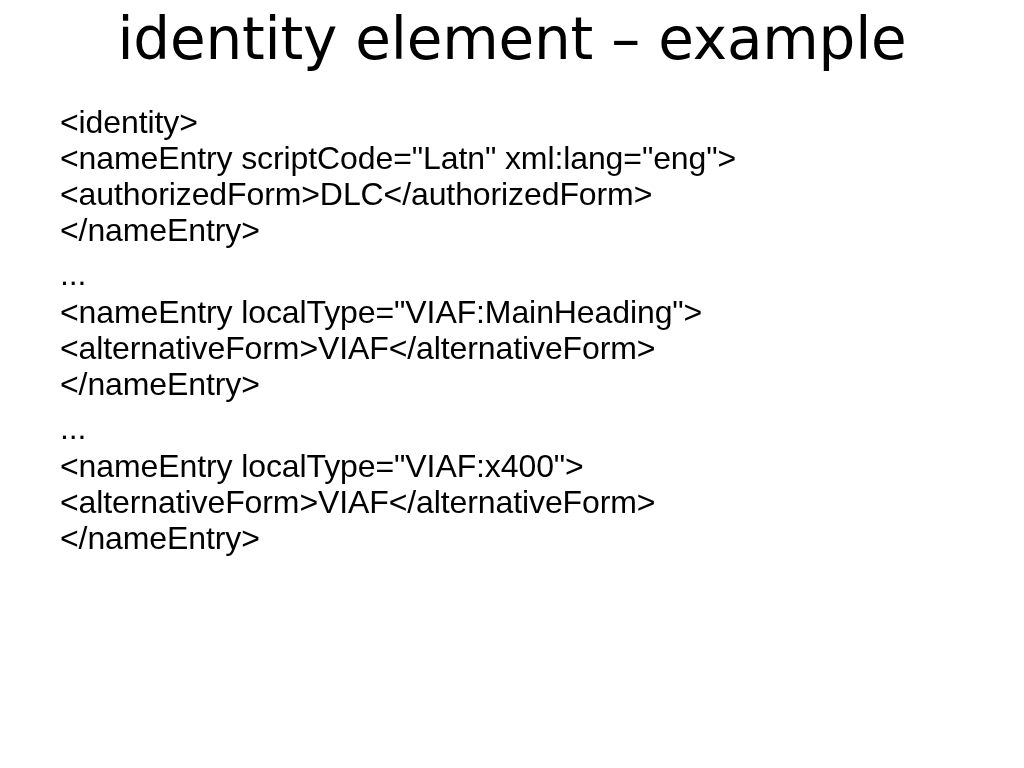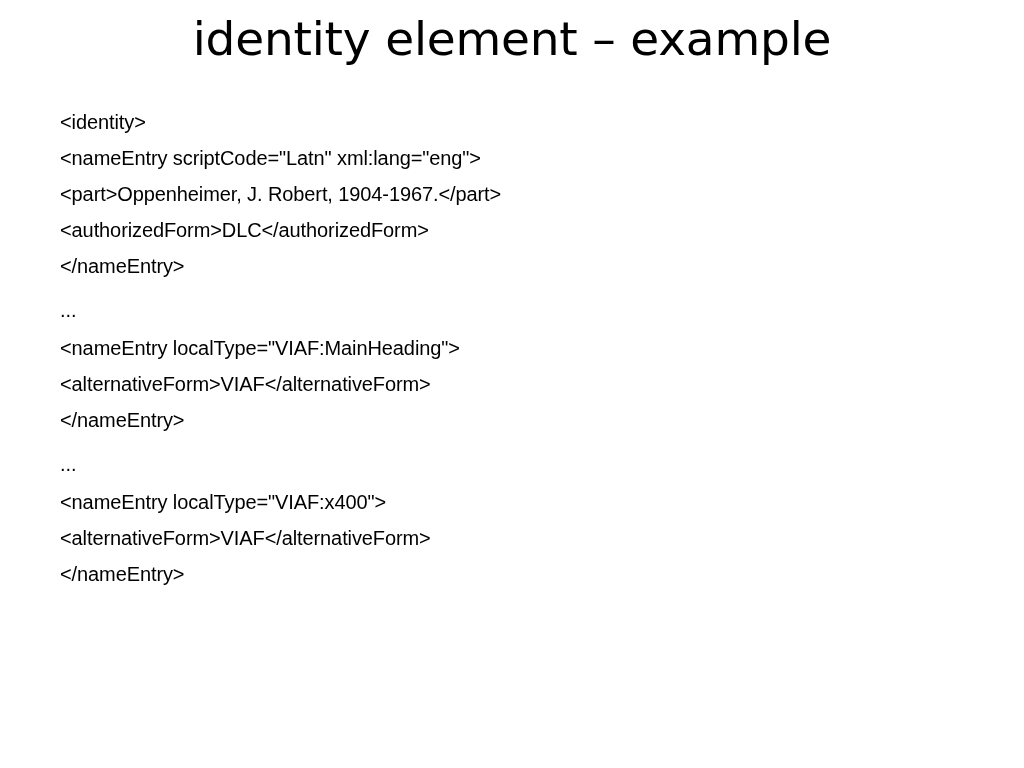--- a/index.html
+++ b/index.html
@@ -24,38 +24,38 @@
 
   
   .slide-title {
     position: absolute;
     left: 0;
     top: 8px;
     width: 1024px;
     text-align: center;
     font-family: "DejaVu Sans", sans-serif;
     font-weight: 400;
-    font-size: 47px;
+    font-size: 58px;
     line-height: 62px;
     letter-spacing: -0.2px;
     color: #000000;
     white-space: pre;
   }
 
   
   .code-block {
     position: absolute;
     left: 60px;
     top: 104px;
     width: 900px;
   }
 
   .code-line {
     font-family: "Liberation Sans", sans-serif;
-    font-size: 20px;
+    font-size: 32px;
     line-height: 36px;
     color: #000000;
     white-space: pre;
     letter-spacing: -0.1px;
   }
 
   
   .code-line.para-gap {
     margin-top: 8px;
   }
@@ -66,21 +66,20 @@
 </head>
 <body>
 
 <div class="slide">
 
   <div class="slide-title">identity element – example</div>
 
   <div class="code-block">
       <div class="code-line">&lt;identity&gt;</div>
       <div class="code-line">&lt;nameEntry scriptCode="Latn" xml:lang="eng"&gt;</div>
-      <div class="code-line">&lt;part&gt;Oppenheimer, J. Robert, 1904-1967.&lt;/part&gt;</div>
       <div class="code-line">&lt;authorizedForm&gt;DLC&lt;/authorizedForm&gt;</div>
       <div class="code-line">&lt;/nameEntry&gt;</div>
       <div class="code-line para-gap">...</div>
       <div class="code-line after-gap">&lt;nameEntry localType="VIAF:MainHeading"&gt;</div>
       <div class="code-line">&lt;alternativeForm&gt;VIAF&lt;/alternativeForm&gt;</div>
       <div class="code-line">&lt;/nameEntry&gt;</div>
       <div class="code-line para-gap">...</div>
       <div class="code-line after-gap">&lt;nameEntry localType="VIAF:x400"&gt;</div>
       <div class="code-line">&lt;alternativeForm&gt;VIAF&lt;/alternativeForm&gt;</div>
       <div class="code-line">&lt;/nameEntry&gt;</div>

